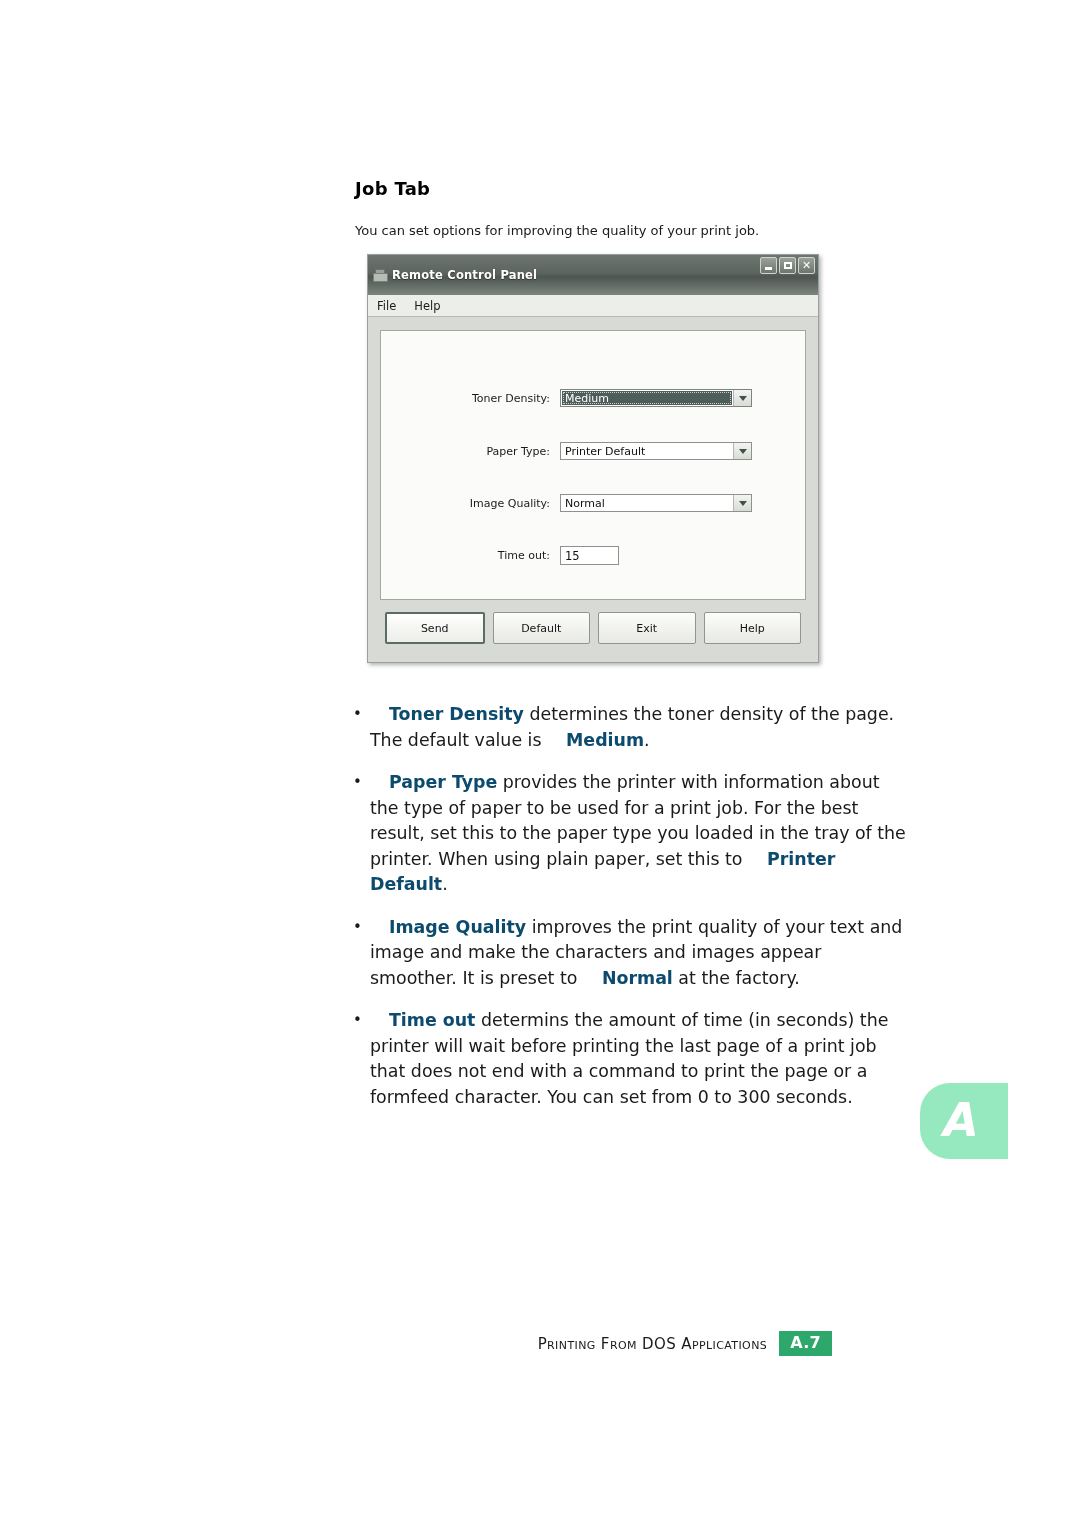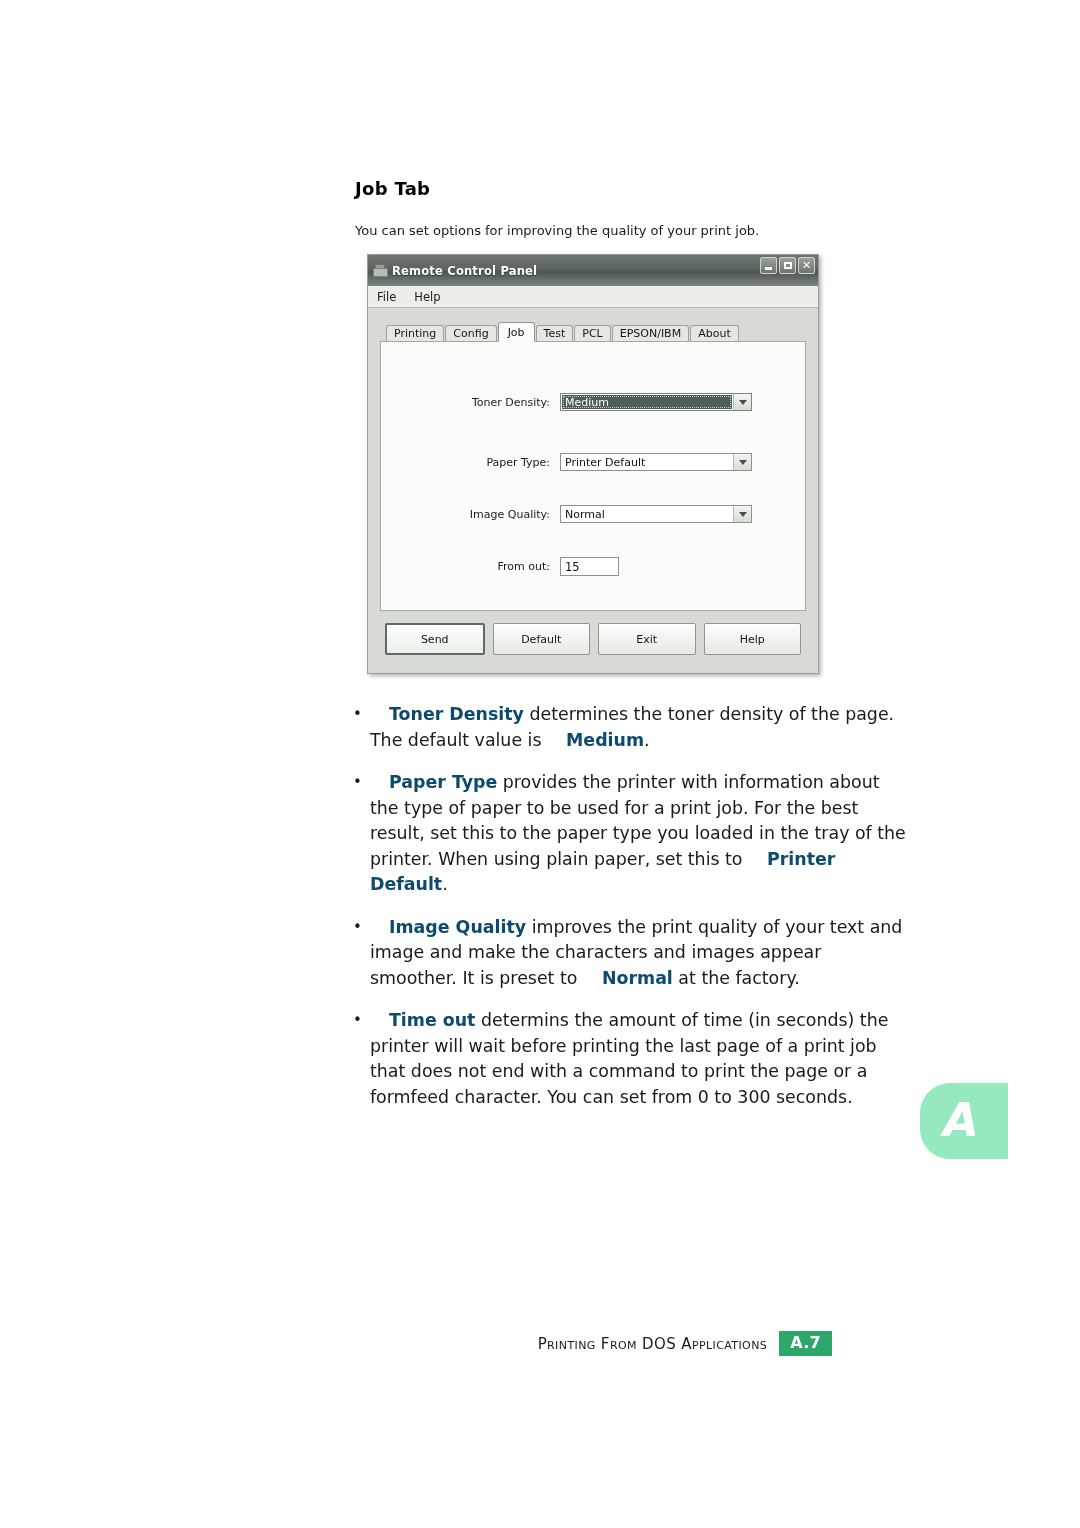--- a/index.html
+++ b/index.html
@@ -72,25 +72,25 @@
     position: absolute;
     left: 367px;
     top: 254px;
     width: 450px;
     background: #d8dad6;
     border: 1px solid #9aa09a;
     box-shadow: 2px 2px 4px rgba(0,0,0,0.30);
     font-family: "DejaVu Sans", "Liberation Sans", sans-serif;
   }
   .titlebar {
-    height: 22px;
+    height: 40px;
     background: linear-gradient(to bottom, #6d7571 0%, #5c6460 45%, #4e5652 55%, #7d8580 100%);
     display: flex;
-    align-items: flex-start;
-    padding: 9px 2px 0 4px;
+    align-items: center;
+    padding: 0 2px 0 4px;
     position: relative;
   }
   .title-icon {
     width: 15px; height: 13px;
     margin-right: 5px;
     position: relative;
     flex: 0 0 auto;
   }
   .title-icon .body {
     position: absolute; left: 1px; top: 4px;
@@ -209,21 +209,21 @@
   }
 
   
   .form-row {
     position: absolute;
     display: flex;
     align-items: center;
     left: 0;
     width: 100%;
   }
-  .form-row.r1 { top: 51px; }
+  .form-row.r1 { top: 58px; }
   .form-row.r2 { top: 111px; }
   .form-row.r3 { top: 163px; }
   .form-row.r4 { top: 215px; }
 
   .field-label {
     width: 179px;
     text-align: right;
     padding-right: 10px;
     font-size: 11px;
     color: #1b1b1b;
@@ -395,29 +395,20 @@
       </div>
     </div>
 
     <div class="menubar">
       <div class="menu-item">File</div>
       <div class="menu-item">Help</div>
     </div>
 
     <div class="dialog-body">
 
-      <div class="tabstrip">
-        <div class="tab">Printing</div>
-        <div class="tab">Config</div>
-        <div class="tab active">Job</div>
-        <div class="tab">Test</div>
-        <div class="tab">PCL</div>
-        <div class="tab">EPSON/IBM</div>
-        <div class="tab">About</div>
-      </div>
 
       <div class="tabpanel">
 
         <div class="form-row r1">
           <div class="field-label">Toner Density:</div>
           <div class="combo focused">
             <div class="value">Medium</div>
             <div class="arrow-btn">
                 <span class="chev"></span>
               </div>
@@ -438,21 +429,21 @@
           <div class="field-label">Image Quality:</div>
           <div class="combo">
             <div class="value">Normal</div>
             <div class="arrow-btn">
                 <span class="chev"></span>
               </div>
           </div>
         </div>
 
         <div class="form-row r4">
-          <div class="field-label">From out:</div>
+          <div class="field-label">Time out:</div>
           <div class="textinput">15</div>
         </div>
 
       </div>
 
       <div class="buttonrow">
         <div class="dlg-btn default-focus">Send</div>
         <div class="dlg-btn">Default</div>
         <div class="dlg-btn">Exit</div>
         <div class="dlg-btn">Help</div>

